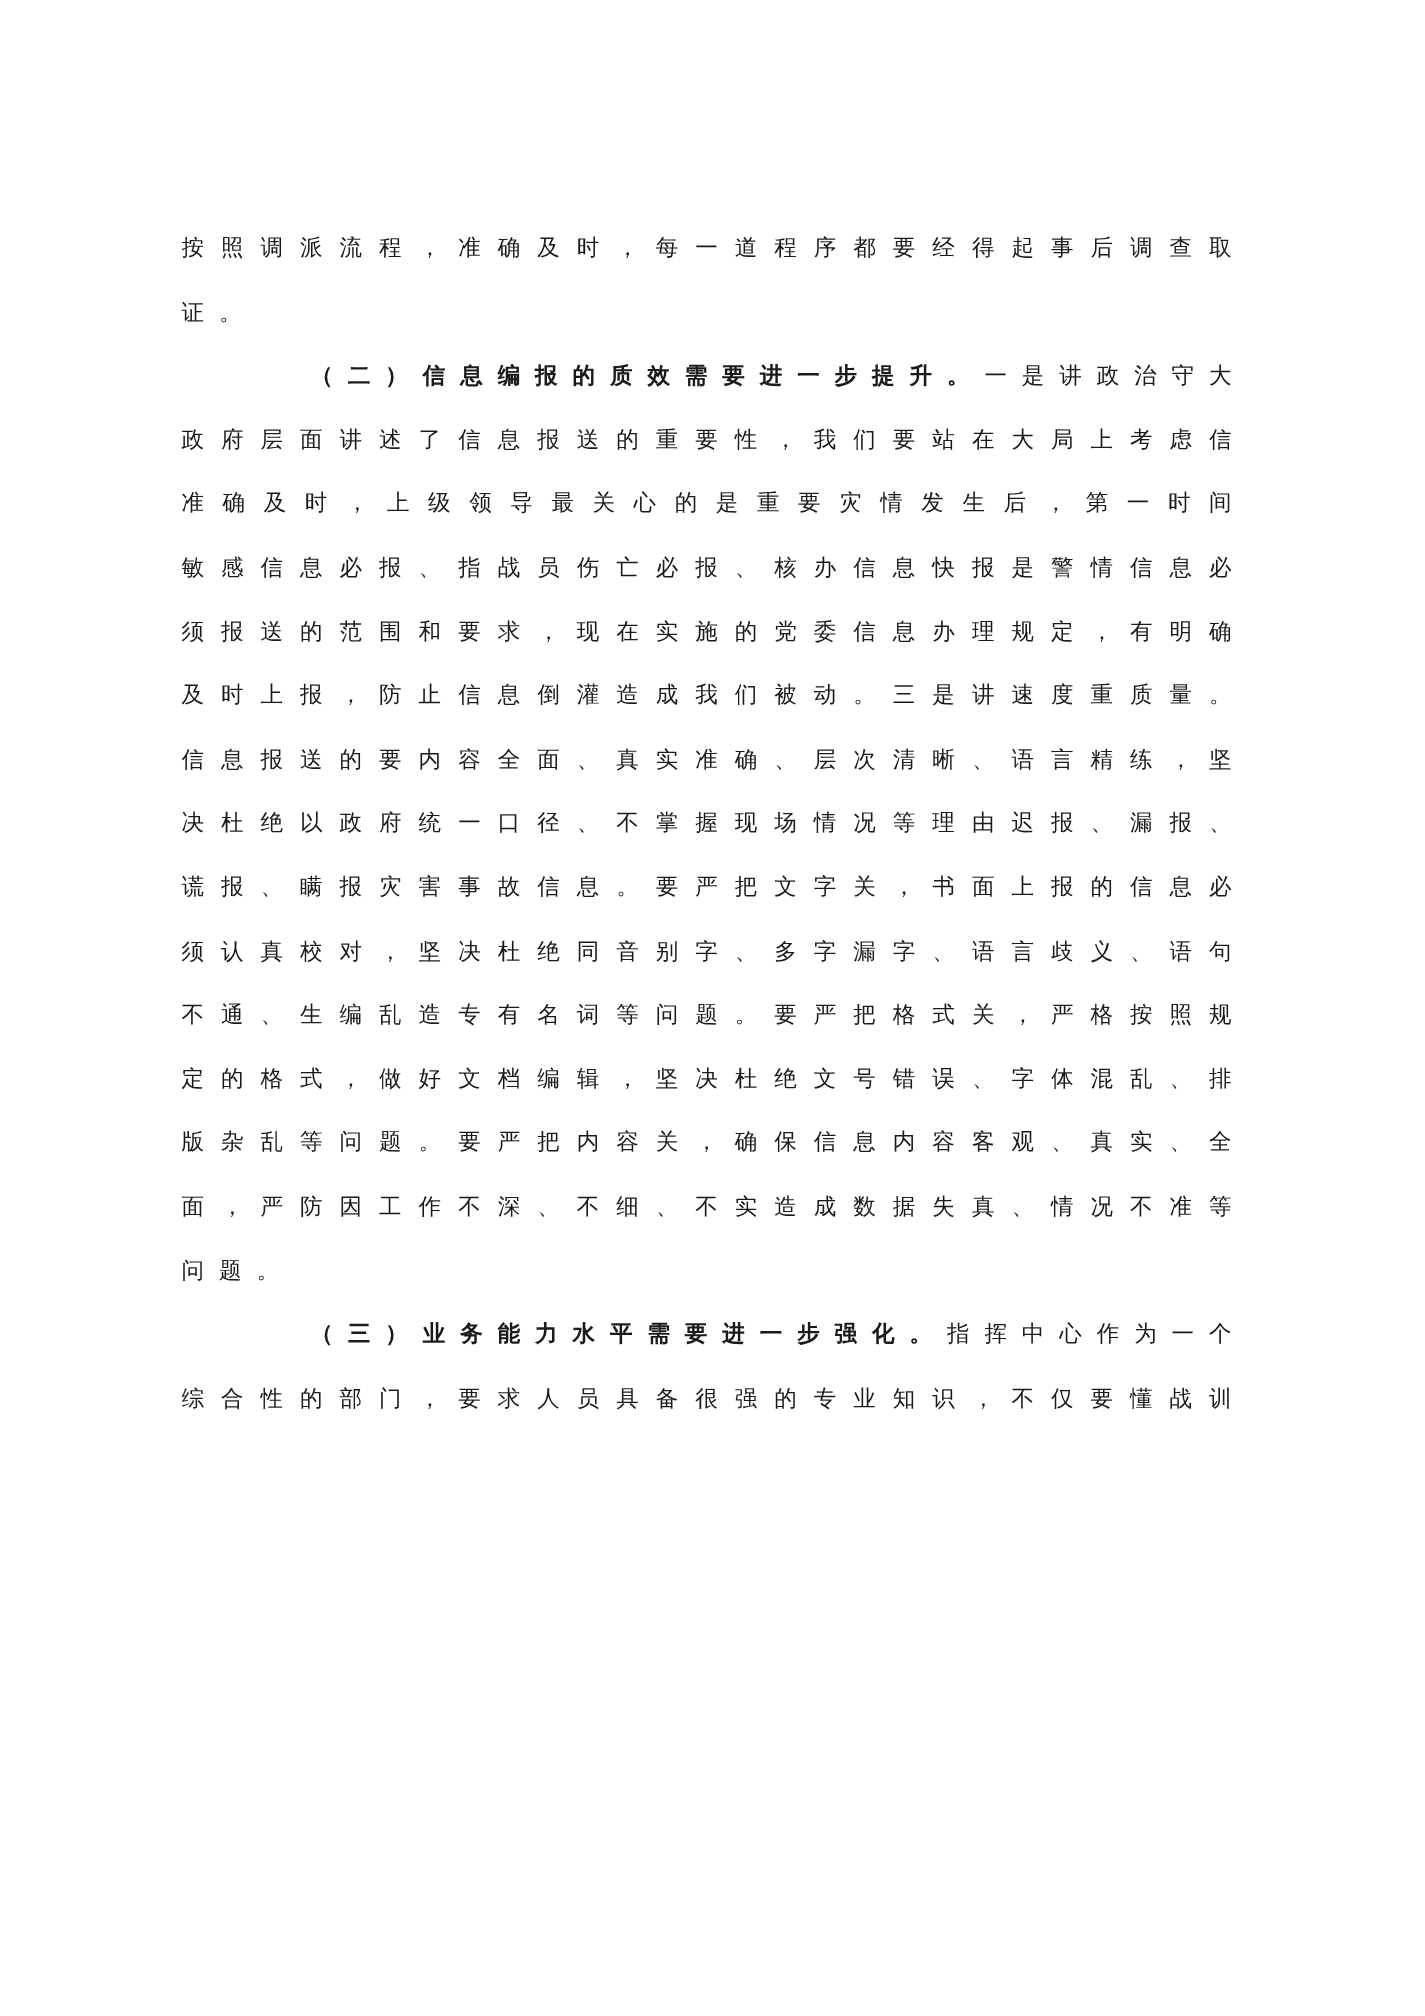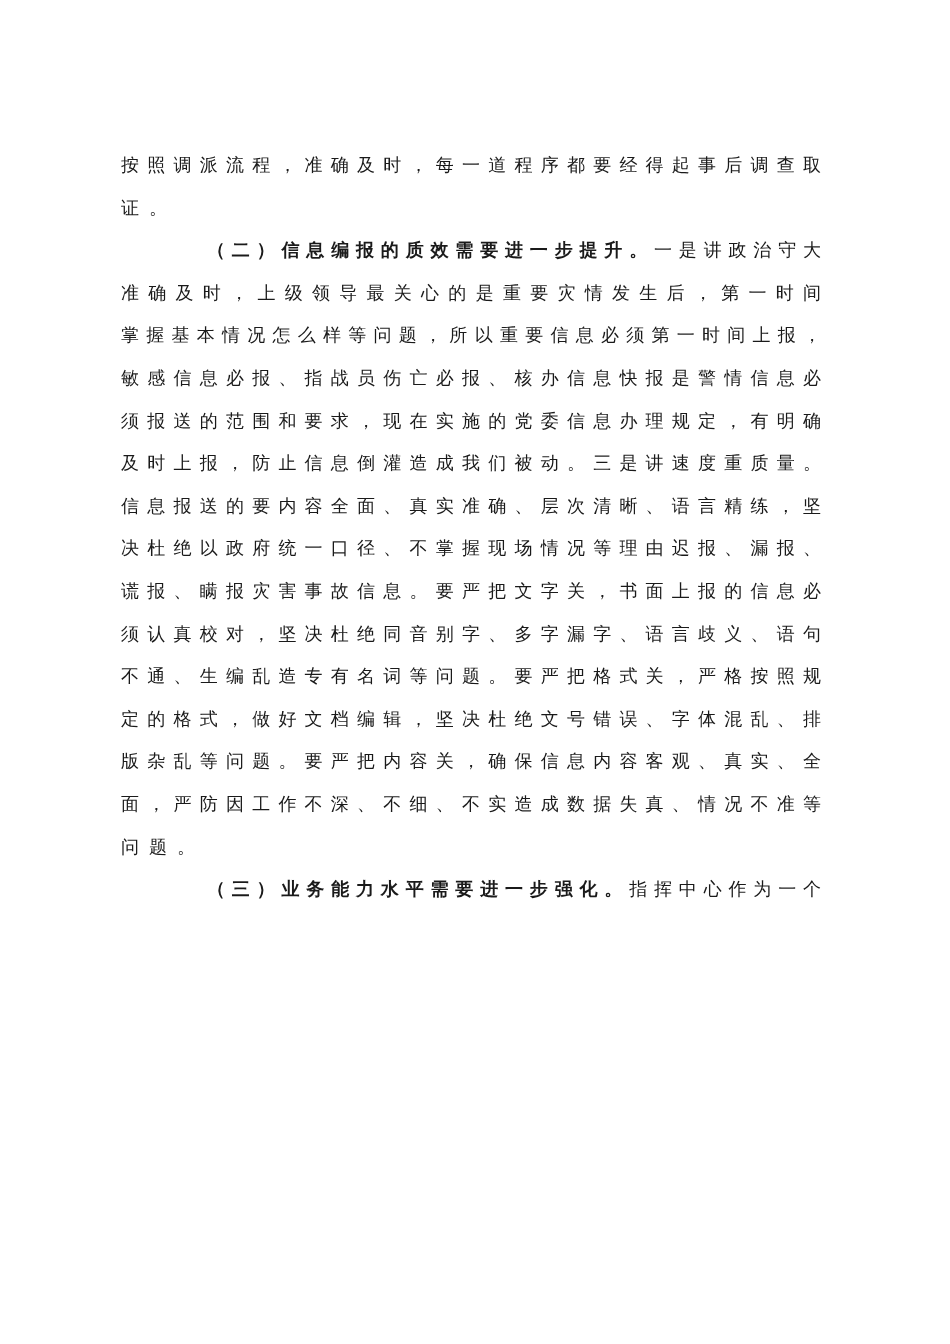--- a/index.html
+++ b/index.html
@@ -25,21 +25,21 @@
   .body-text {
     position: absolute;
     left: 121px;
     top: 144px;
     width: 700px;
   }
   .line {
     display: block;
     height: 42.6px;
     line-height: 42.6px;
-    font-size: 18px;
+    font-size: 15px;
     white-space: nowrap;
     text-align: justify;
     text-align-last: justify;
     letter-spacing: 0;
   }
   .line.last {
     text-align-last: left;
     letter-spacing: 10px;
   }
   .line.indent {
@@ -52,29 +52,30 @@
   }
 </style>
 </head>
 <body>
 
 <div class="page">
   <div class="body-text" id="body-text">
       <div class="line"><span>按照调派流程，准确及时，每一道程序都要经得起事后调查取</span></div>
       <div class="line last"><span>证。</span></div>
       <div class="line indent"><span class="heading">（二）信息编报的质效需要进一步提升。</span><span>一是讲政治守大</span></div>
+      <div class="line"><span>政府层面讲述了信息报送的重要性，我们要站在大局上考虑信</span></div>
       <div class="line"><span>准确及时，上级领导最关心的是重要灾情发生后，第一时间</span></div>
-      <div class="line"><span>掌握基本情况怎么样等问题，所以重要信息必须第一时间上报，</span></div>
       <div class="line"><span>敏感信息必报、指战员伤亡必报、核办信息快报是警情信息必</span></div>
       <div class="line"><span>须报送的范围和要求，现在实施的党委信息办理规定，有明确</span></div>
       <div class="line"><span>及时上报，防止信息倒灌造成我们被动。三是讲速度重质量。</span></div>
       <div class="line"><span>信息报送的要内容全面、真实准确、层次清晰、语言精练，坚</span></div>
       <div class="line"><span>决杜绝以政府统一口径、不掌握现场情况等理由迟报、漏报、</span></div>
       <div class="line"><span>谎报、瞒报灾害事故信息。要严把文字关，书面上报的信息必</span></div>
       <div class="line"><span>须认真校对，坚决杜绝同音别字、多字漏字、语言歧义、语句</span></div>
       <div class="line"><span>不通、生编乱造专有名词等问题。要严把格式关，严格按照规</span></div>
       <div class="line"><span>定的格式，做好文档编辑，坚决杜绝文号错误、字体混乱、排</span></div>
       <div class="line"><span>版杂乱等问题。要严把内容关，确保信息内容客观、真实、全</span></div>
       <div class="line"><span>面，严防因工作不深、不细、不实造成数据失真、情况不准等</span></div>
       <div class="line last"><span>问题。</span></div>
       <div class="line indent"><span class="heading">（三）业务能力水平需要进一步强化。</span><span>指挥中心作为一个</span></div>
+      <div class="line"><span>综合性的部门，要求人员具备很强的专业知识，不仅要懂战训</span></div>
     </div>
 </div>
 
 </body></html>

